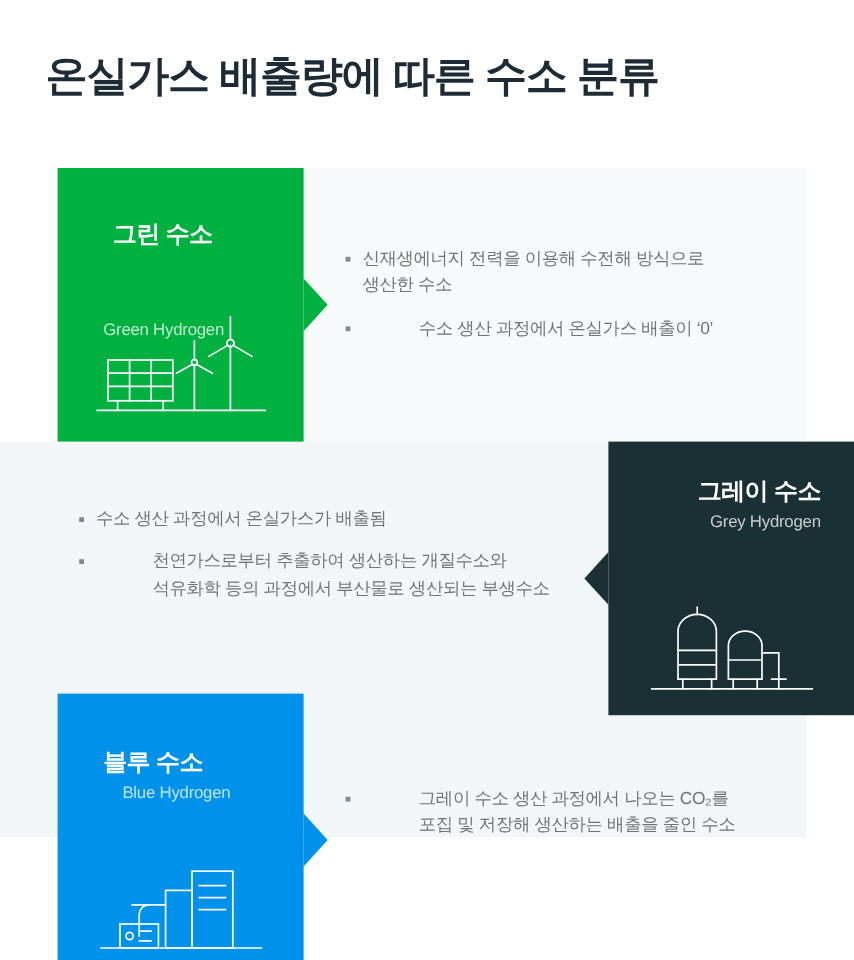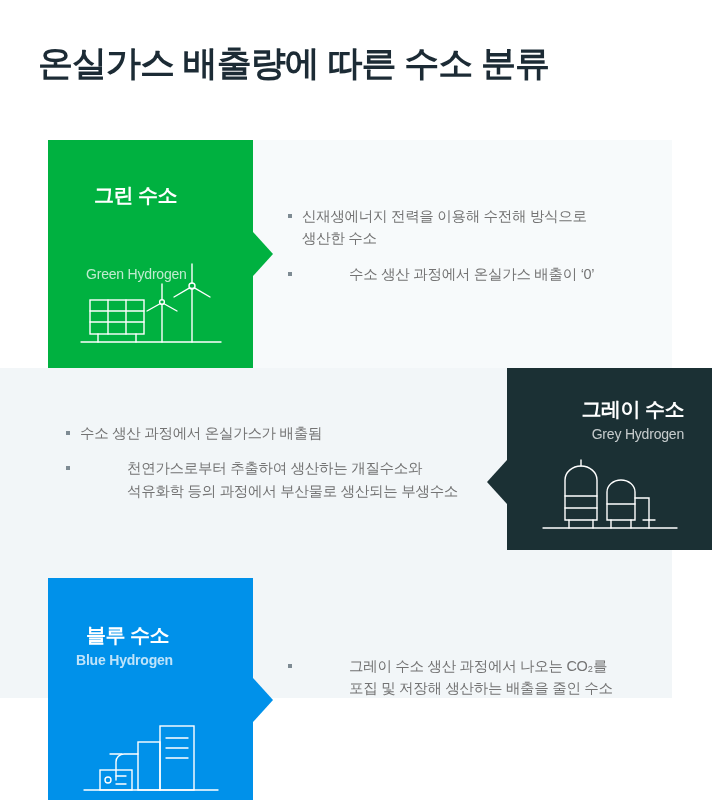--- a/index.html
+++ b/index.html
@@ -68,21 +68,21 @@
     left: 48px;
     top: 140px;
     width: 205px;
     height: 228px;
     background: #00b140;
   }
   .card-grey {
     left: 507px;
     top: 368px;
     width: 205px;
-    height: 182px;
+    height: 228px;
     background: #1b3034;
   }
   .card-blue {
     left: 48px;
     top: 578px;
     width: 205px;
     height: 234px;
     background: #0091ea;
   }
 
@@ -124,21 +124,21 @@
     color: rgba(255,255,255,0.75);
     letter-spacing: -0.2px;
   }
   .card-green .card-title { left: 46px; top: 42px; }
   .card-green .card-sub   { left: 38px; top: 86px; margin-top: 40px; }
 
   .card-grey .card-title { right: 28px; top: 28px; }
   .card-grey .card-sub   { right: 28px; top: 58px; }
 
   .card-blue .card-title { left: 38px; top: 44px; }
-  .card-blue .card-sub   { left: 28px; top: 74px; font-weight: bold; }
+  .card-blue .card-sub   { left: 54px; top: 74px; }
 
   .card-illu {
     position: absolute;
     left: 0;
     right: 0;
     bottom: 18px;
     display: flex;
     justify-content: center;
     align-items: flex-end;
   }

